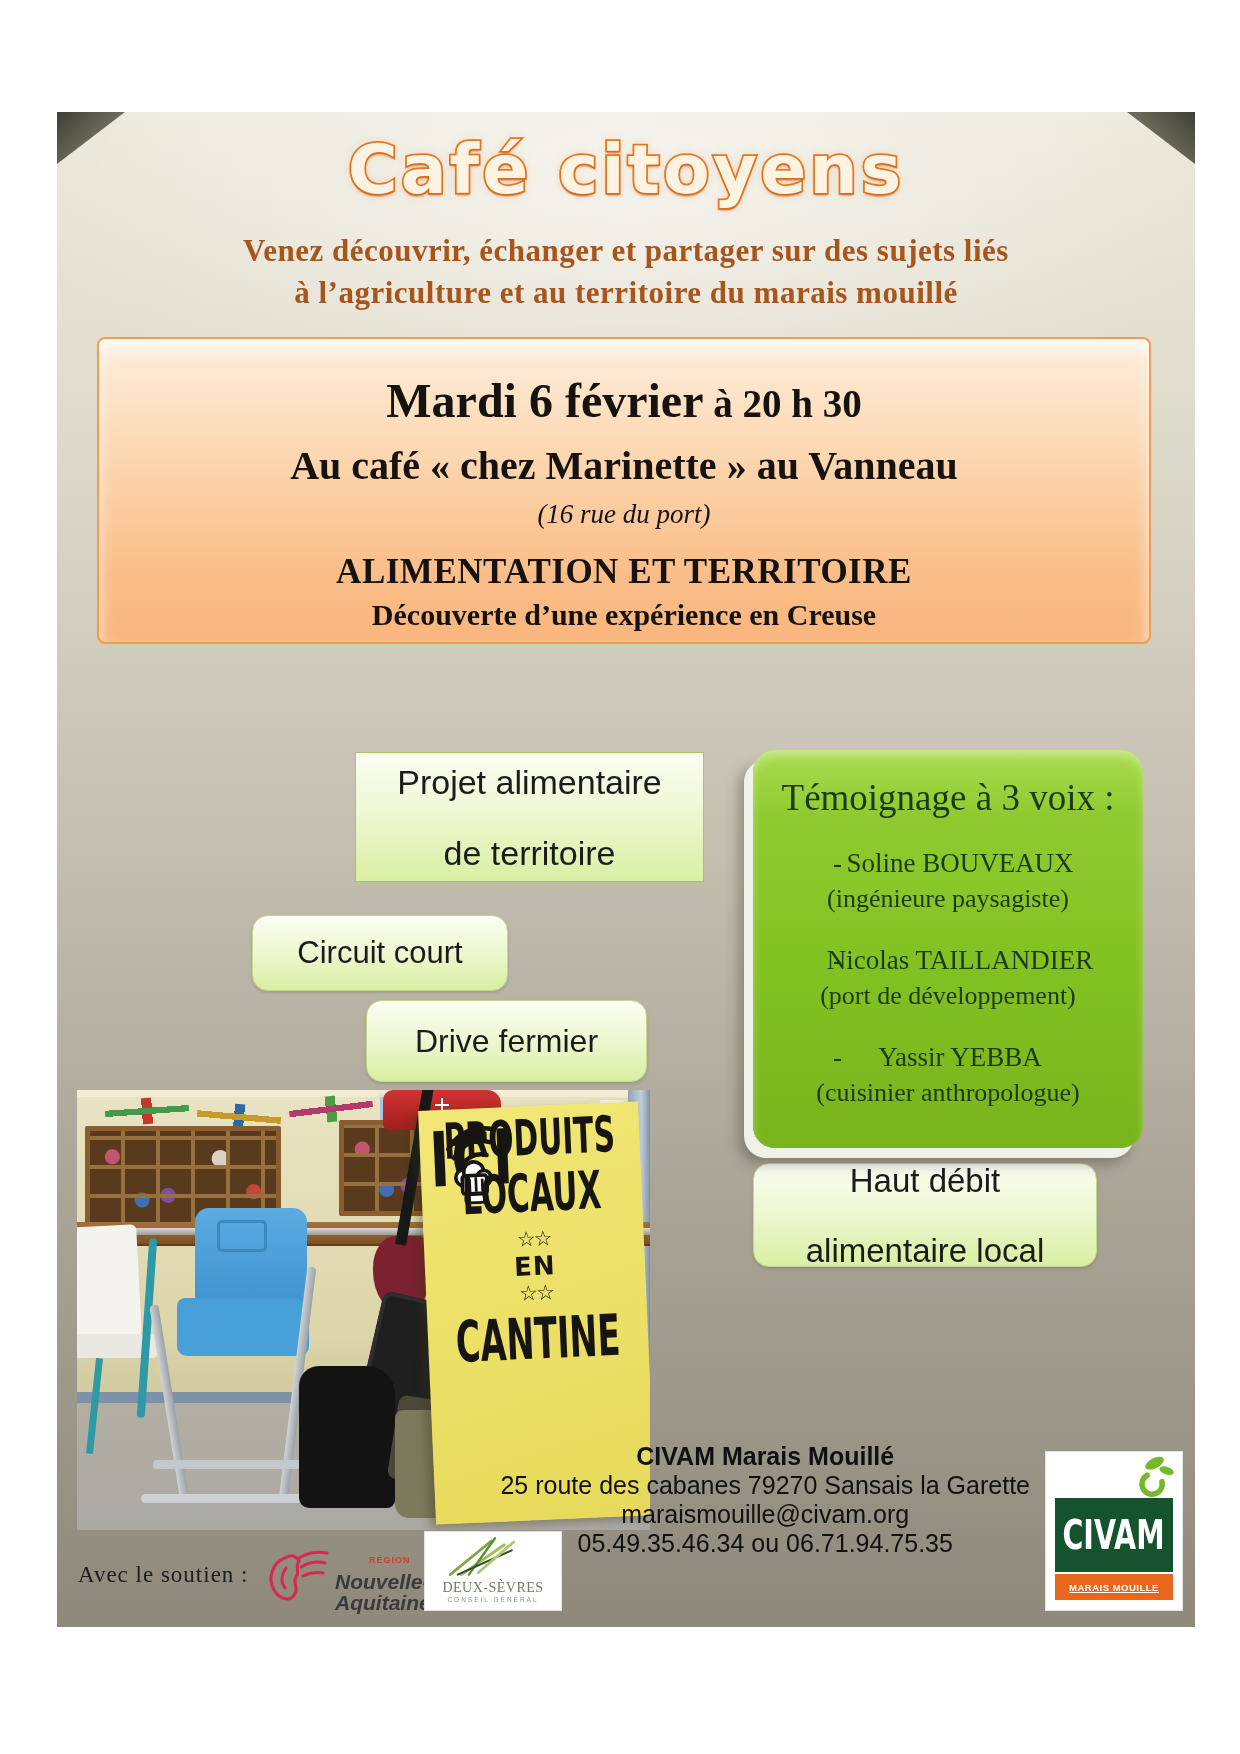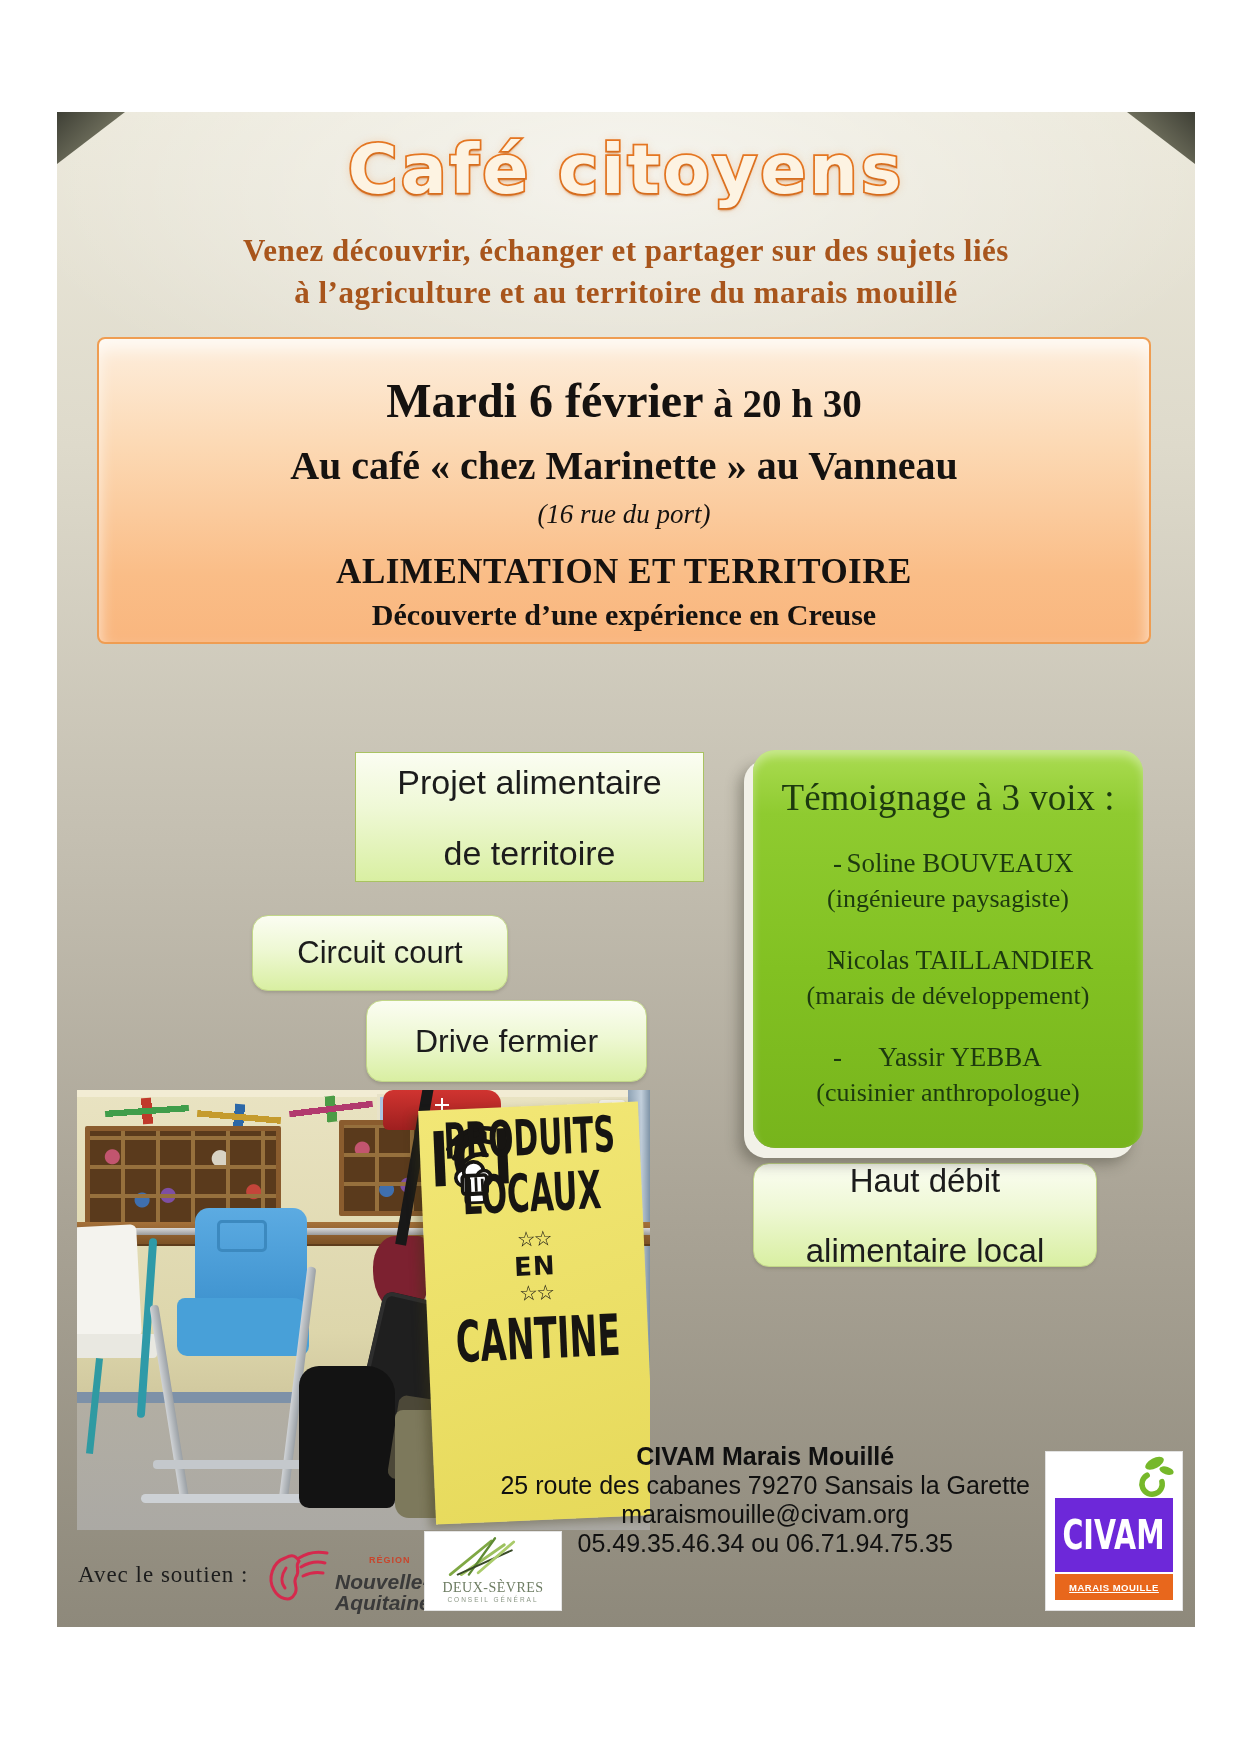--- a/index.html
+++ b/index.html
@@ -149,21 +149,21 @@
   .sign-l5{font-size:38px;transform:scale(.88,1.5);margin-top:12px;}
 
   
   .contact{position:absolute;top:1330px;right:165px;text-align:center;color:#101010;
            font-size:25px;line-height:29px;}
   .contact-org{font-weight:bold;}
   
   .civam-card{position:absolute;left:989px;top:1340px;width:136px;height:158px;background:#fff;
               box-shadow:0 0 0 1px #e2e2e2;}
   .civam-glyph{position:absolute;top:2px;right:6px;}
-  .civam-green{position:absolute;left:9px;top:46px;width:118px;height:74px;background:#6d28d9;
+  .civam-green{position:absolute;left:9px;top:46px;width:118px;height:74px;background:#14532d;
                display:flex;align-items:center;justify-content:center;}
   .civam-name{color:#fff;font-family:"DejaVu Sans",sans-serif;font-weight:bold;font-size:31px;
               letter-spacing:0;transform:scale(.92,1.3);}
   .civam-orange{position:absolute;left:9px;top:122px;width:118px;height:26px;background:#e8671c;
                 display:flex;align-items:center;justify-content:center;}
   .civam-sub{color:#fff;font-size:9.5px;font-weight:bold;letter-spacing:.5px;text-decoration:underline;}
 
   
   .support-label{position:absolute;left:21px;top:1450px;font-family:"Liberation Serif",serif;
                  font-size:23px;color:#1c1c1c;letter-spacing:1px;}
@@ -223,21 +223,21 @@
     <div class="testimony">
       <div class="testimony-title">Témoignage à 3 voix :</div>
       <div class="speaker">
         <span class="speaker-dash">-</span>
         <div class="speaker-name">Soline BOUVEAUX</div>
         <div class="speaker-role">(ingénieure paysagiste)</div>
       </div>
       <div class="speaker">
         <span class="speaker-dash">-</span>
         <div class="speaker-name">Nicolas TAILLANDIER</div>
-        <div class="speaker-role">(marais de développement)</div>
+        <div class="speaker-role">(port de développement)</div>
       </div>
       <div class="speaker">
         <span class="speaker-dash">-</span>
         <div class="speaker-name">Yassir YEBBA</div>
         <div class="speaker-role">(cuisinier anthropologue)</div>
       </div>
     </div>
 
     <div class="photo">
       <div class="ph-ceiling"></div>

